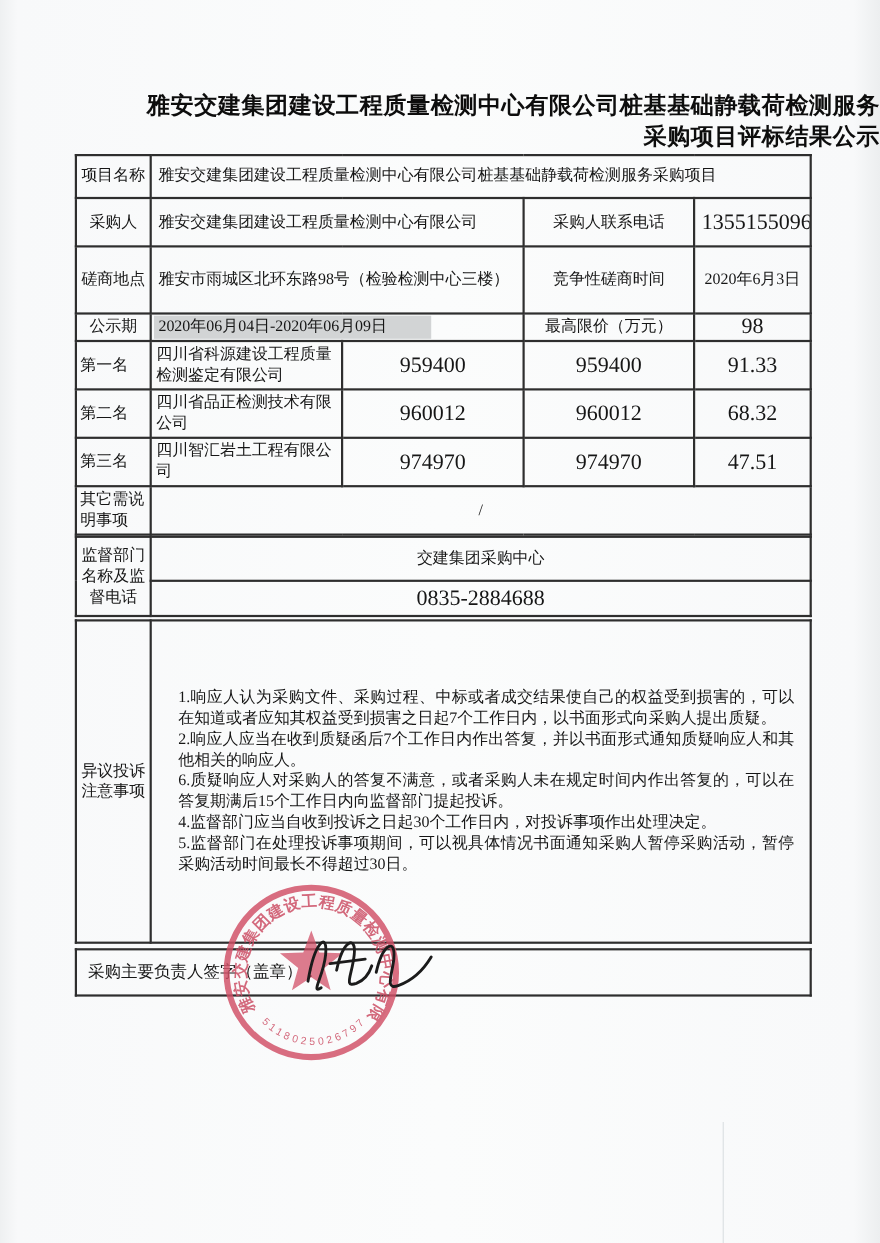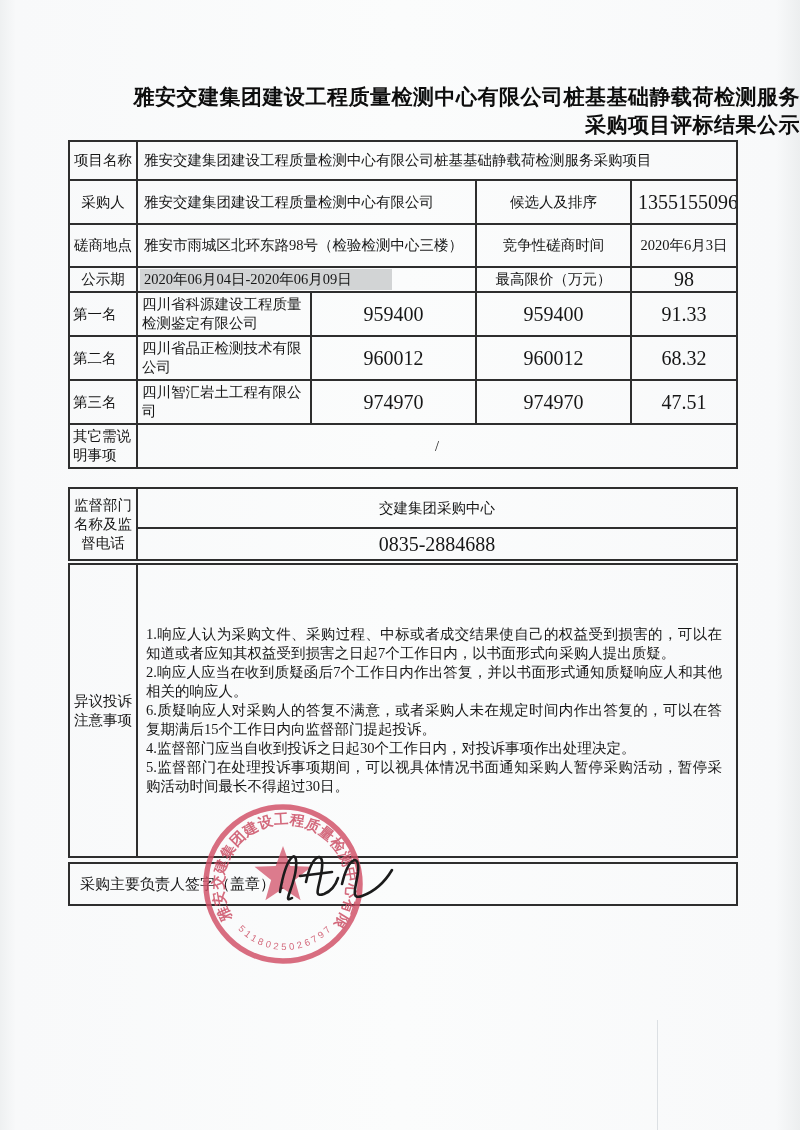--- a/index.html
+++ b/index.html
@@ -32,21 +32,21 @@
   .C{text-align:center;margin-top:32px;}
   .L{text-align:left;}
   .lab{padding:2px 3px;}
   .name-cell{padding:2px 4px;}
   .nowrap{white-space:nowrap;}
   .hl{
     display:inline-block; width:252px;
     background:#d2d4d5; padding:1px 2px 1px 4px;
   }
   .obj-cell{padding:6px 14px 6px 8px;}
-  .obj-cell p{ text-align:justify; }
+  .obj-cell p{ text-align:justify;margin-left:16px; }
   .sig-cell{font-size:15px; padding-left:10px;}
   .num{font-size:20px;}
   .crease{
     position:absolute; left:657px; top:1020px; width:1px; height:110px;
     background:rgba(120,130,145,.22);
   }
   .stamp-wrap{ position:absolute; left:181px; top:782px; width:204px; height:204px; opacity:.82; }
   .sign-wrap{ position:absolute; left:270px; top:840px; width:132px; height:76px; }
 </style>
 </head>
@@ -66,24 +66,24 @@
       <col style="width:106px">
     </colgroup>
   <tbody>
       <tr style="height:39px">
     <td class="C lab">项目名称</td>
     <td colspan="4" class="L nowrap">雅安交建集团建设工程质量检测中心有限公司桩基基础静载荷检测服务采购项目</td>
   </tr>
   <tr style="height:44px">
     <td class="C lab">采购人</td>
     <td colspan="2" class="L nowrap">雅安交建集团建设工程质量检测中心有限公司</td>
-    <td class="C">候选人及排序</td>
+    <td class="C">采购人联系电话</td>
     <td class="C num">13551550960</td>
   </tr>
-  <tr style="height:43px">
+  <tr style="height:61px">
     <td class="C lab">磋商地点</td>
     <td colspan="2" class="L nowrap">雅安市雨城区北环东路98号（检验检测中心三楼）</td>
     <td class="C">竞争性磋商时间</td>
     <td class="C">2020年6月3日</td>
   </tr>
   <tr style="height:24px">
     <td class="C lab">公示期</td>
     <td colspan="2" class="L nowrap" style="padding:0 2px;"><span class="hl">2020年06月04日-2020年06月09日</span></td>
     <td class="C">最高限价（万元）</td>
     <td class="C num">98</td>

